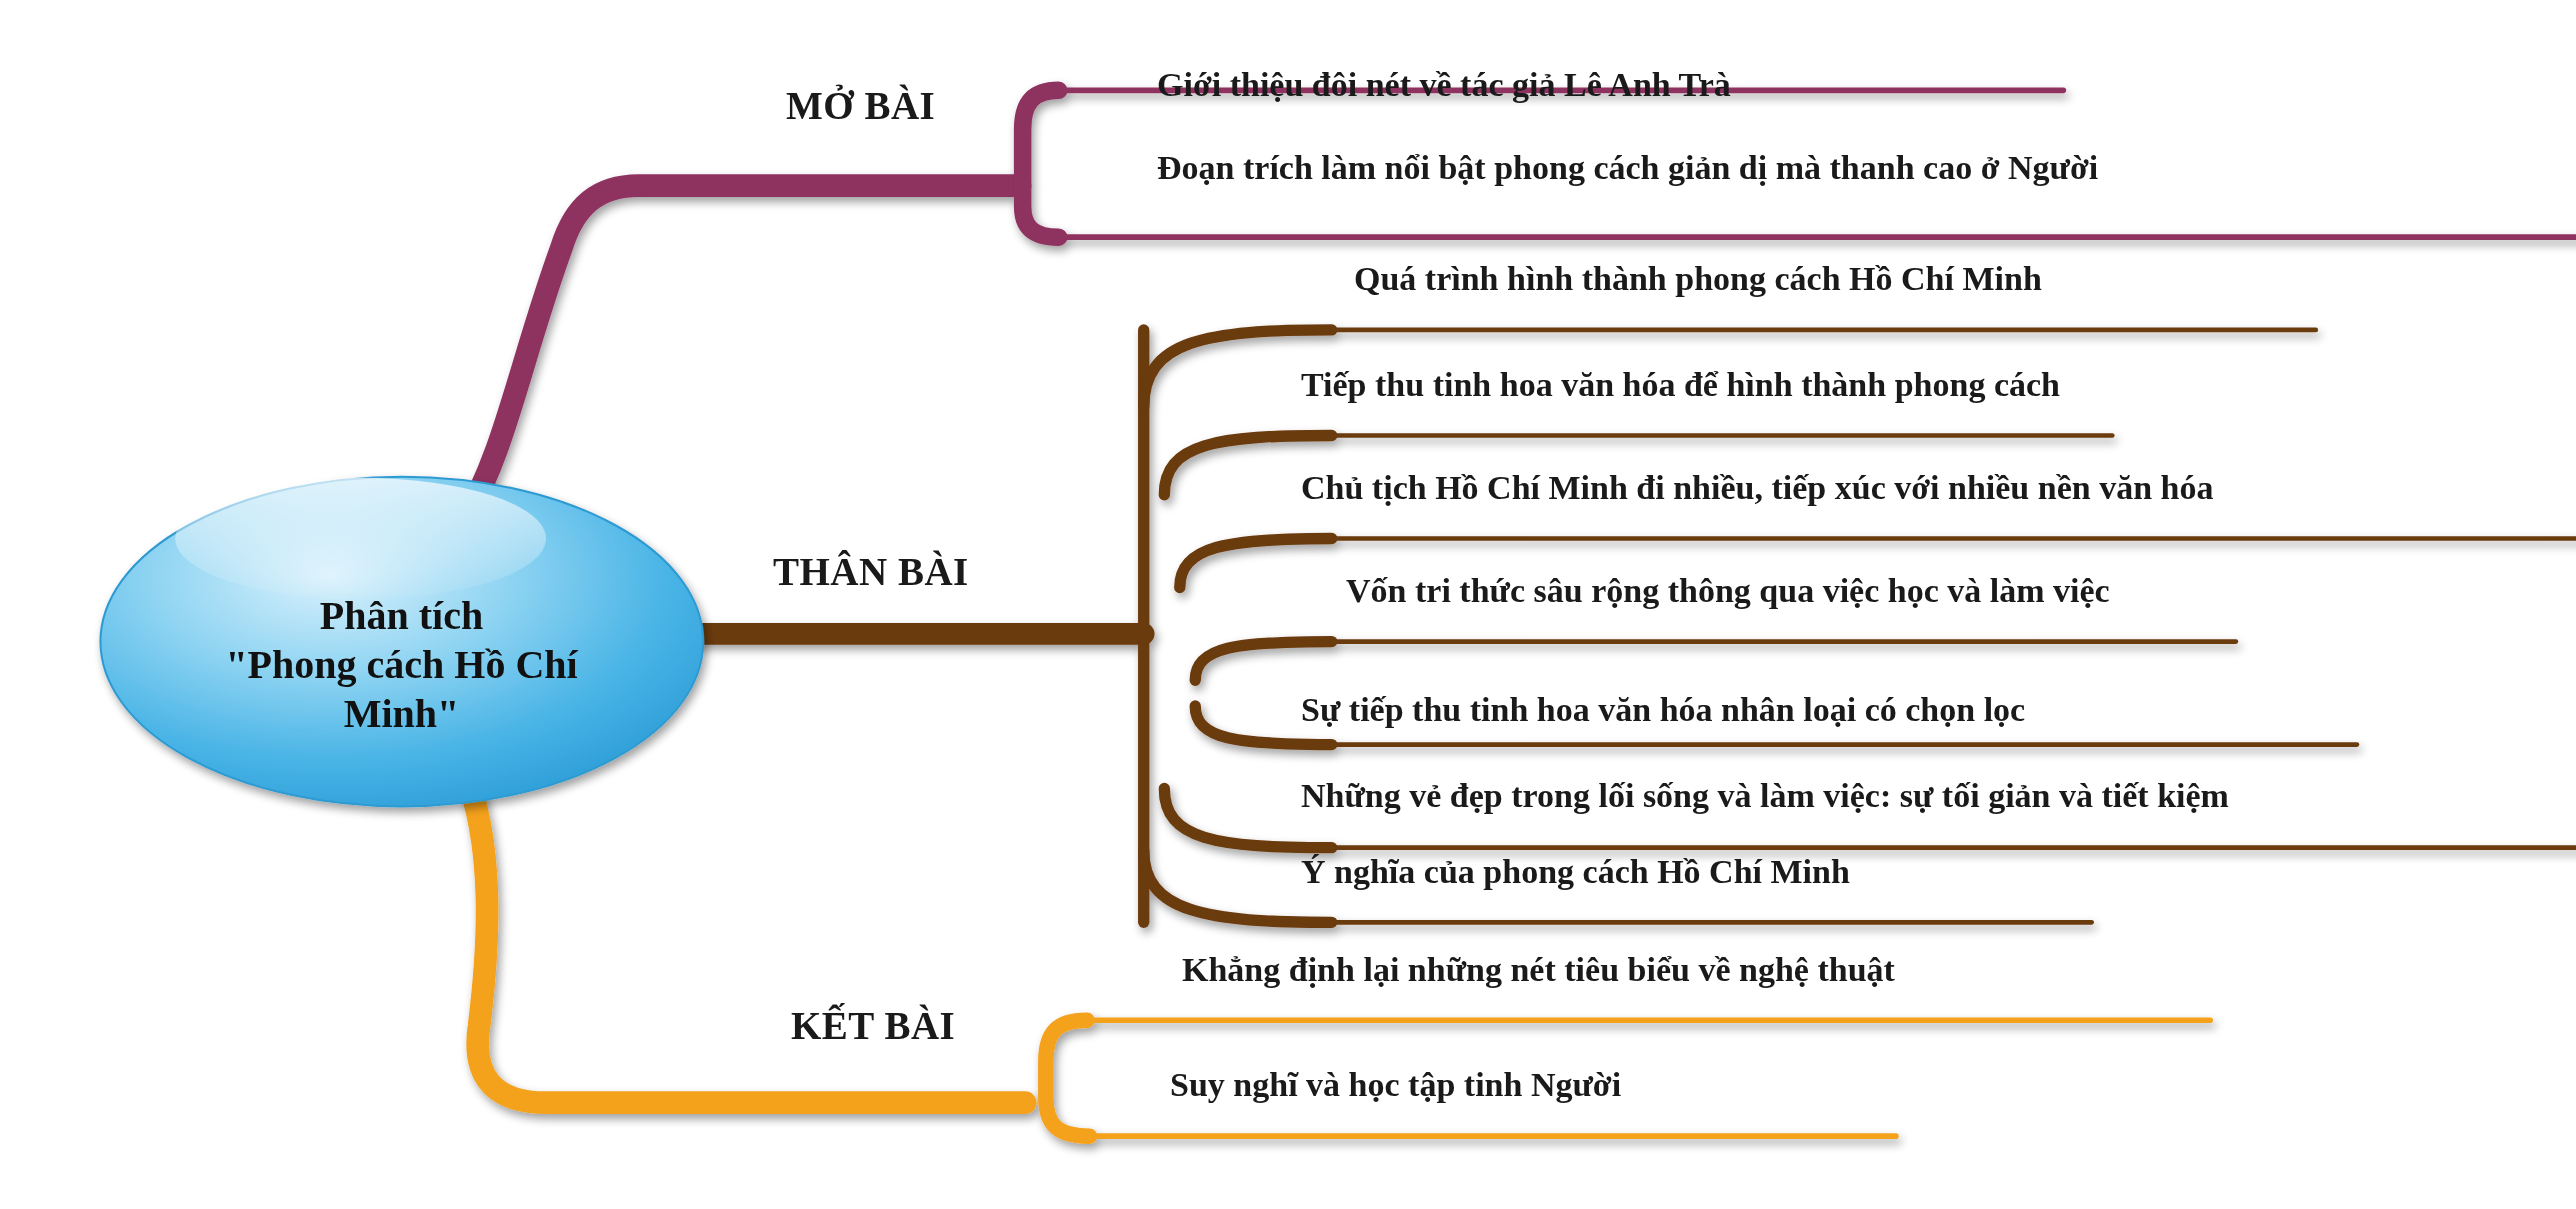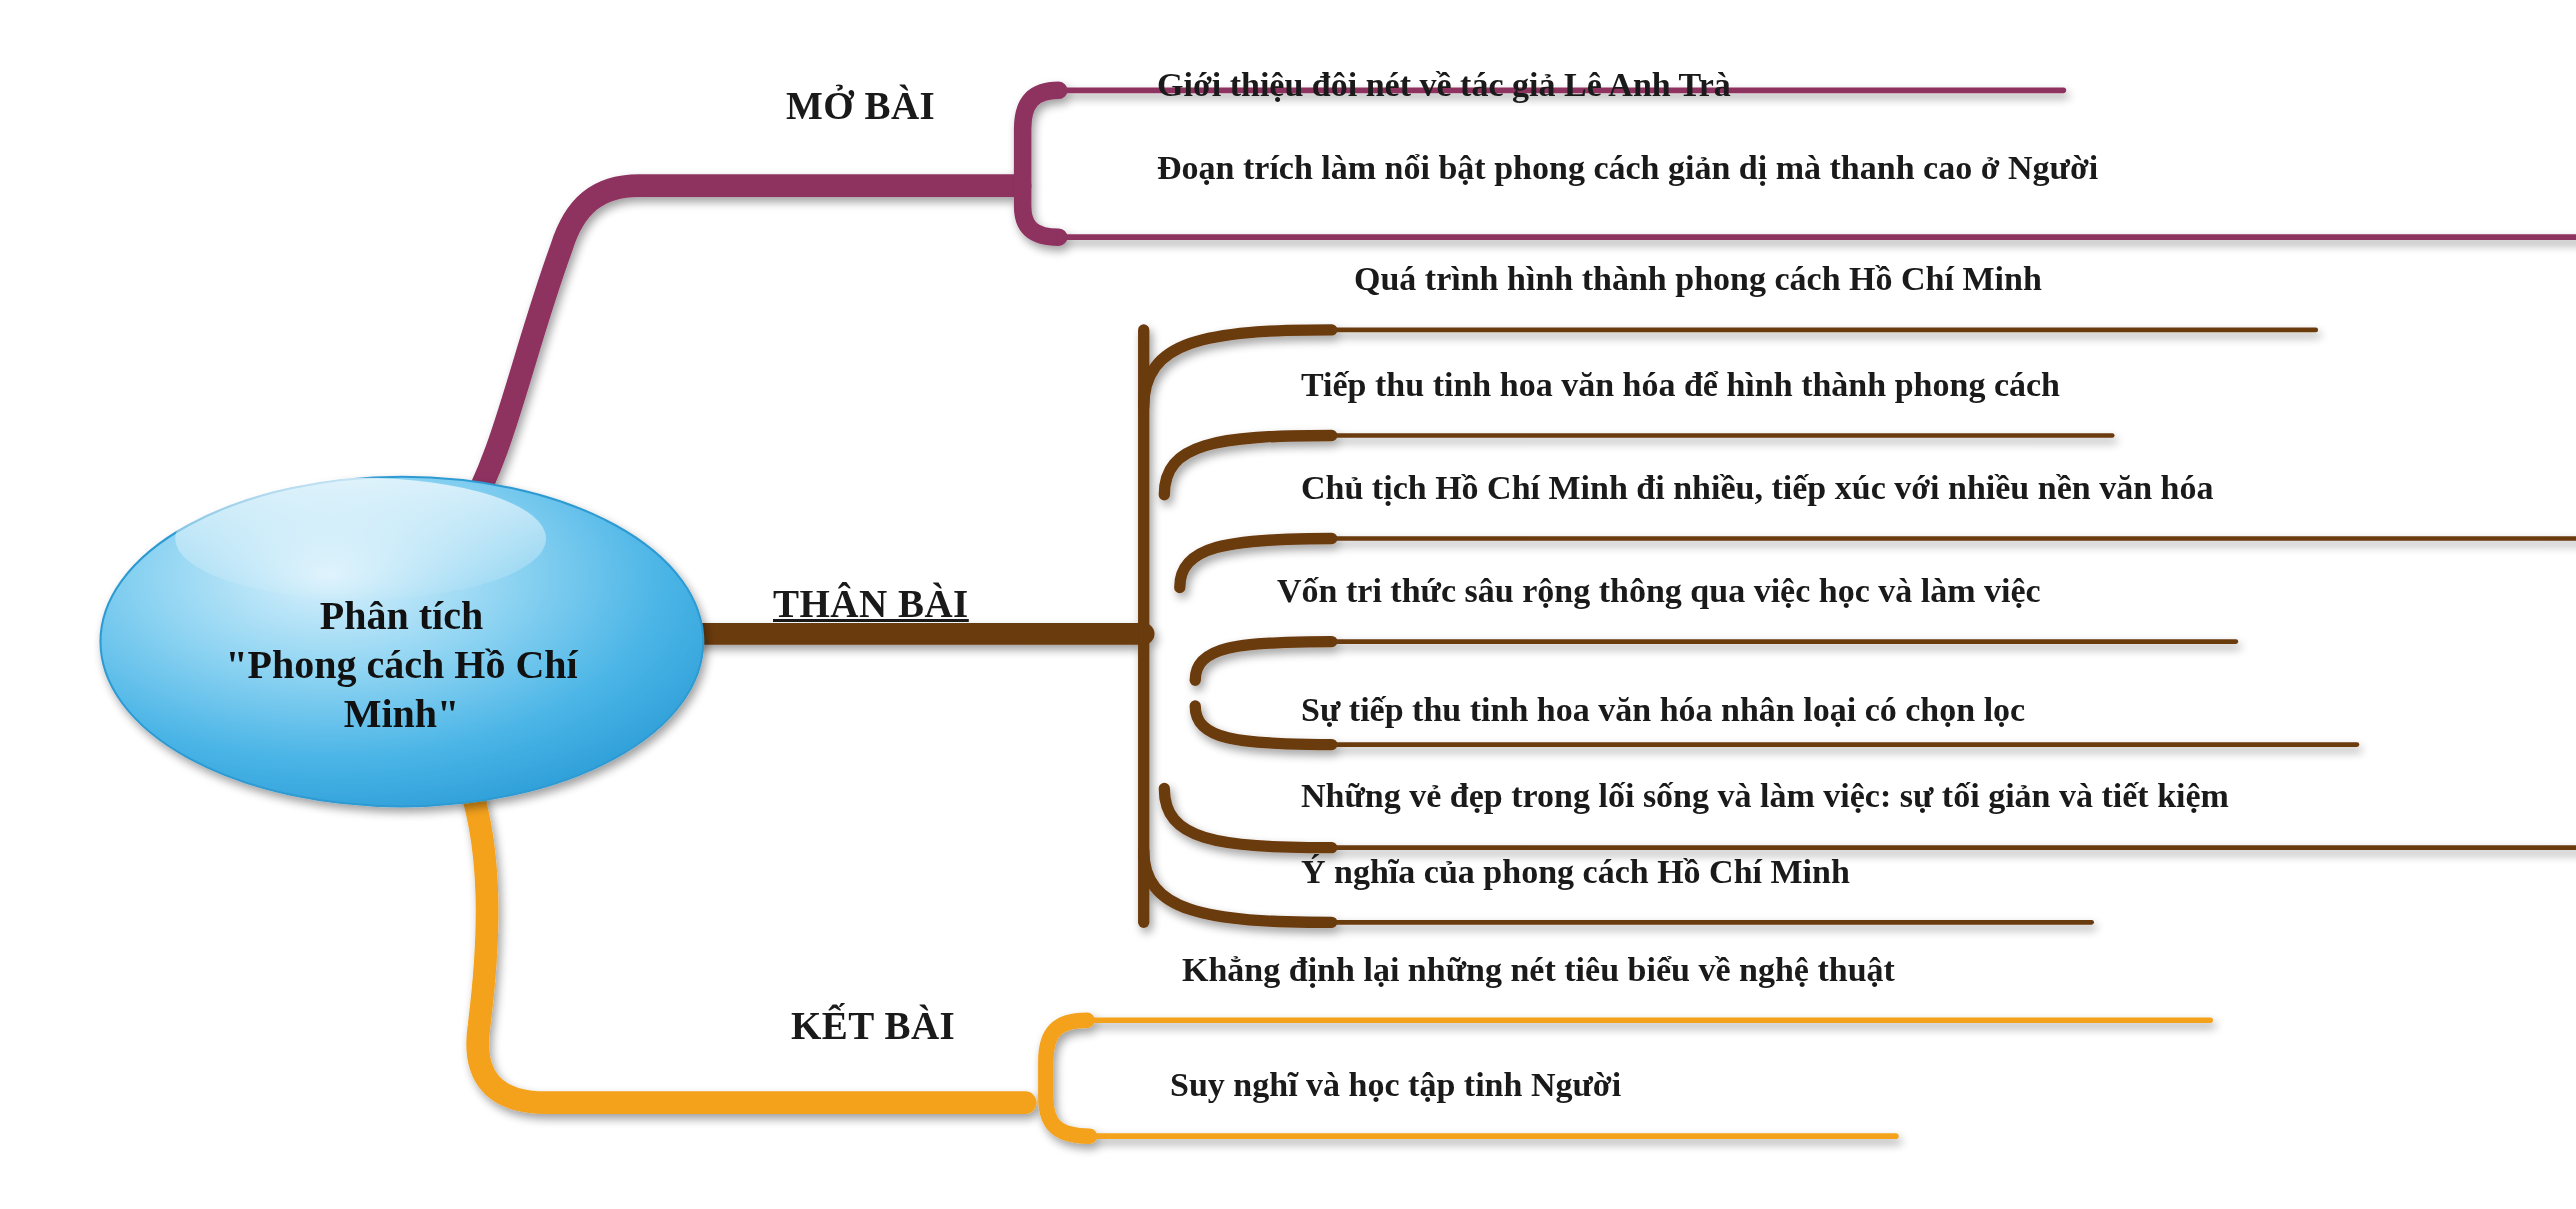--- a/index.html
+++ b/index.html
@@ -127,30 +127,30 @@
       <ellipse cx="780" cy="1245" rx="585" ry="320" fill="url(#centerGrad)" stroke="#2f9ad2" stroke-width="4" filter="url(#softShadow)"></ellipse>
       <ellipse cx="700" cy="1045" rx="360" ry="118" fill="url(#shineGrad)" opacity="0.75"></ellipse>
     </g>
   </svg>
 
   <div class="center-text" style="left:118px; top:564px;margin-top:28px;">Phân tích
 "Phong cách Hồ Chí
 Minh"</div>
 
   <div class="label branch-title" style="left:786px; top:85px;">MỞ BÀI</div>
-  <div class="label branch-title" style="left:773px; top:583px;text-decoration:underline;">THÂN BÀI</div>
+  <div class="label branch-title" style="left:773px; top:551px;">THÂN BÀI</div>
   <div class="label branch-title" style="left:791px; top:1005px;">KẾT BÀI</div>
 
   <div class="label leaf-label" style="left:1157px; top:66px;">Giới thiệu đôi nét về tác giả Lê Anh Trà</div>
   <div class="label leaf-label" style="left:1157px; top:149px;">Đoạn trích làm nổi bật phong cách giản dị mà thanh cao ở Người</div>
 
   <div class="label leaf-label" style="left:1354px; top:260px;text-align:center;">Quá trình hình thành phong cách Hồ Chí Minh</div>
   <div class="label leaf-label" style="left:1301px; top:469px;">Chủ tịch Hồ Chí Minh đi nhiều, tiếp xúc với nhiều nền văn hóa</div>
   <div class="label leaf-label" style="left:1301px; top:366px;">Tiếp thu tinh hoa văn hóa để hình thành phong cách</div>
-  <div class="label leaf-label" style="left:1277px; top:572px;">Vốn tri thức sâu rộng thông qua việc học và làm việc</div>
+  <div class="label leaf-label" style="left:1346px; top:572px;">Vốn tri thức sâu rộng thông qua việc học và làm việc</div>
   <div class="label leaf-label" style="left:1301px; top:691px;">Sự tiếp thu tinh hoa văn hóa nhân loại có chọn lọc</div>
   <div class="label leaf-label" style="left:1301px; top:777px;">Những vẻ đẹp trong lối sống và làm việc: sự tối giản và tiết kiệm</div>
   <div class="label leaf-label" style="left:1301px; top:853px;">Ý nghĩa của phong cách Hồ Chí Minh</div>
 
   <div class="label leaf-label" style="left:1182px; top:951px;">Khẳng định lại những nét tiêu biểu về nghệ thuật</div>
   <div class="label leaf-label" style="left:1170px; top:1066px;">Suy nghĩ và học tập tinh Người</div>
 
 </div>
 
 

